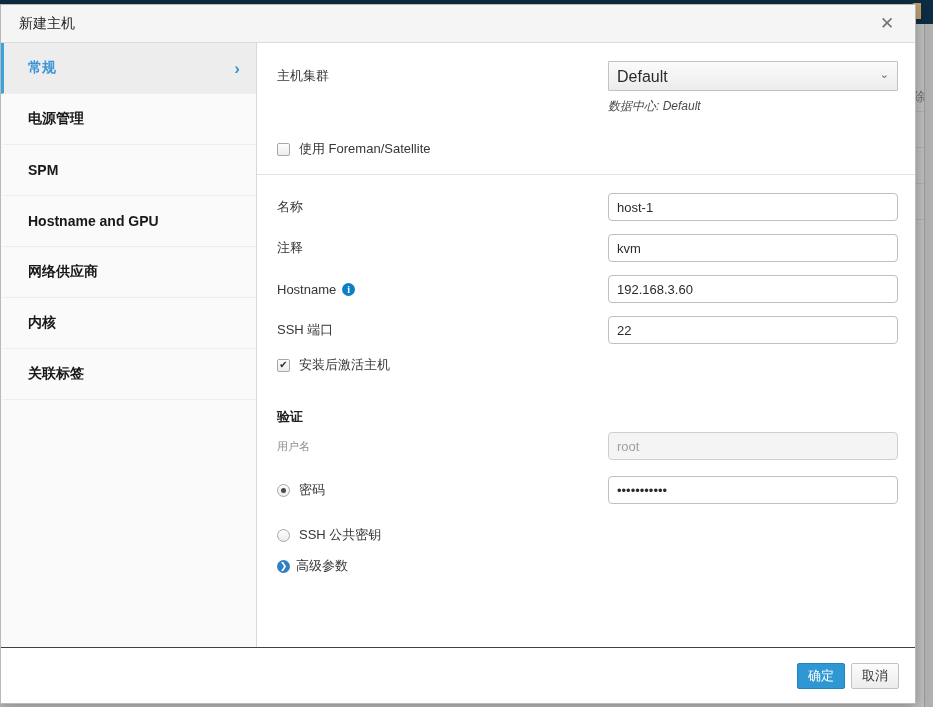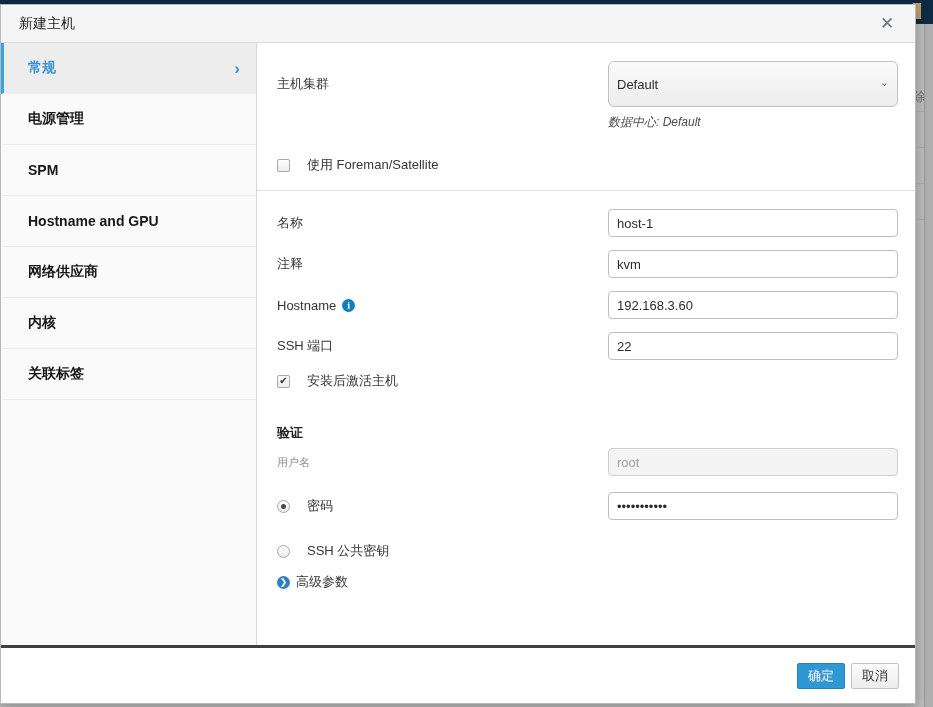--- a/index.html
+++ b/index.html
@@ -71,21 +71,21 @@
     width: 36px;
     display: flex; align-items: center; justify-content: center;
     cursor: pointer; background: none; border: none;
     font-size: 17px; color: #72767b; line-height: 1;
     font-family: "Liberation Sans", sans-serif;
   }
 
   
   #modal-body {
     flex: 1 1 auto; display: flex; min-height: 0;
-    border-bottom: 3px solid #404040;
+    border-bottom: 1px solid #404040;
   }
 
   
   #sidebar {
     flex: 0 0 256px; width: 256px;
     background: #fafafa;
     border-right: 1px solid #d8d8d8;
     overflow: hidden;
   }
   .nav-item {
@@ -147,43 +147,43 @@
     font-family: "Liberation Sans", sans-serif;
     border-radius: 4px;
   }
   input.txt[disabled] {
     background: #f4f4f4; color: #9a9a9a; border-color: #cfcfcf;
   }
   input.txt::placeholder { color: #a0a0a0; }
 
   .selwrap { position: relative; width: 290px; }
   select.sel {
-    width: 290px; height: 46px;
+    width: 290px; height: 30px;
     border: 1px solid #c2c2c2;
     background: linear-gradient(#fbfbfb, #ececec);
     padding: 0 26px 0 8px;
-    font-size: 13px; color: #2b2b2b;
+    font-size: 16px; color: #2b2b2b;
     font-family: "Liberation Sans", sans-serif;
     -webkit-appearance: none; appearance: none;
-    border-radius: 6px; cursor: pointer;
+    border-radius: 1px; cursor: pointer;
   }
   .sel-caret {
     position: absolute; right: 9px; top: 50%;
     transform: translateY(-60%);
     pointer-events: none;
     color: #5b6b7a; font-size: 11px;
   }
   .hint {
     font-size: 12px; color: #4b4b4b;
     font-style: italic;
     margin-top: 7px;
   }
 
   
-  .checkrow { display: flex; align-items: center; gap: 17px; }
+  .checkrow { display: flex; align-items: center; gap: 9px; }
   .cbox {
     width: 13px; height: 13px;
     border: 1px solid #a8a8a8;
     background: linear-gradient(#fdfdfd, #ededed);
     border-radius: 2px;
     display: inline-flex; align-items: center; justify-content: center;
     cursor: pointer; flex: 0 0 13px;
   }
   .cbox.checked::after {
     content: "✔";

